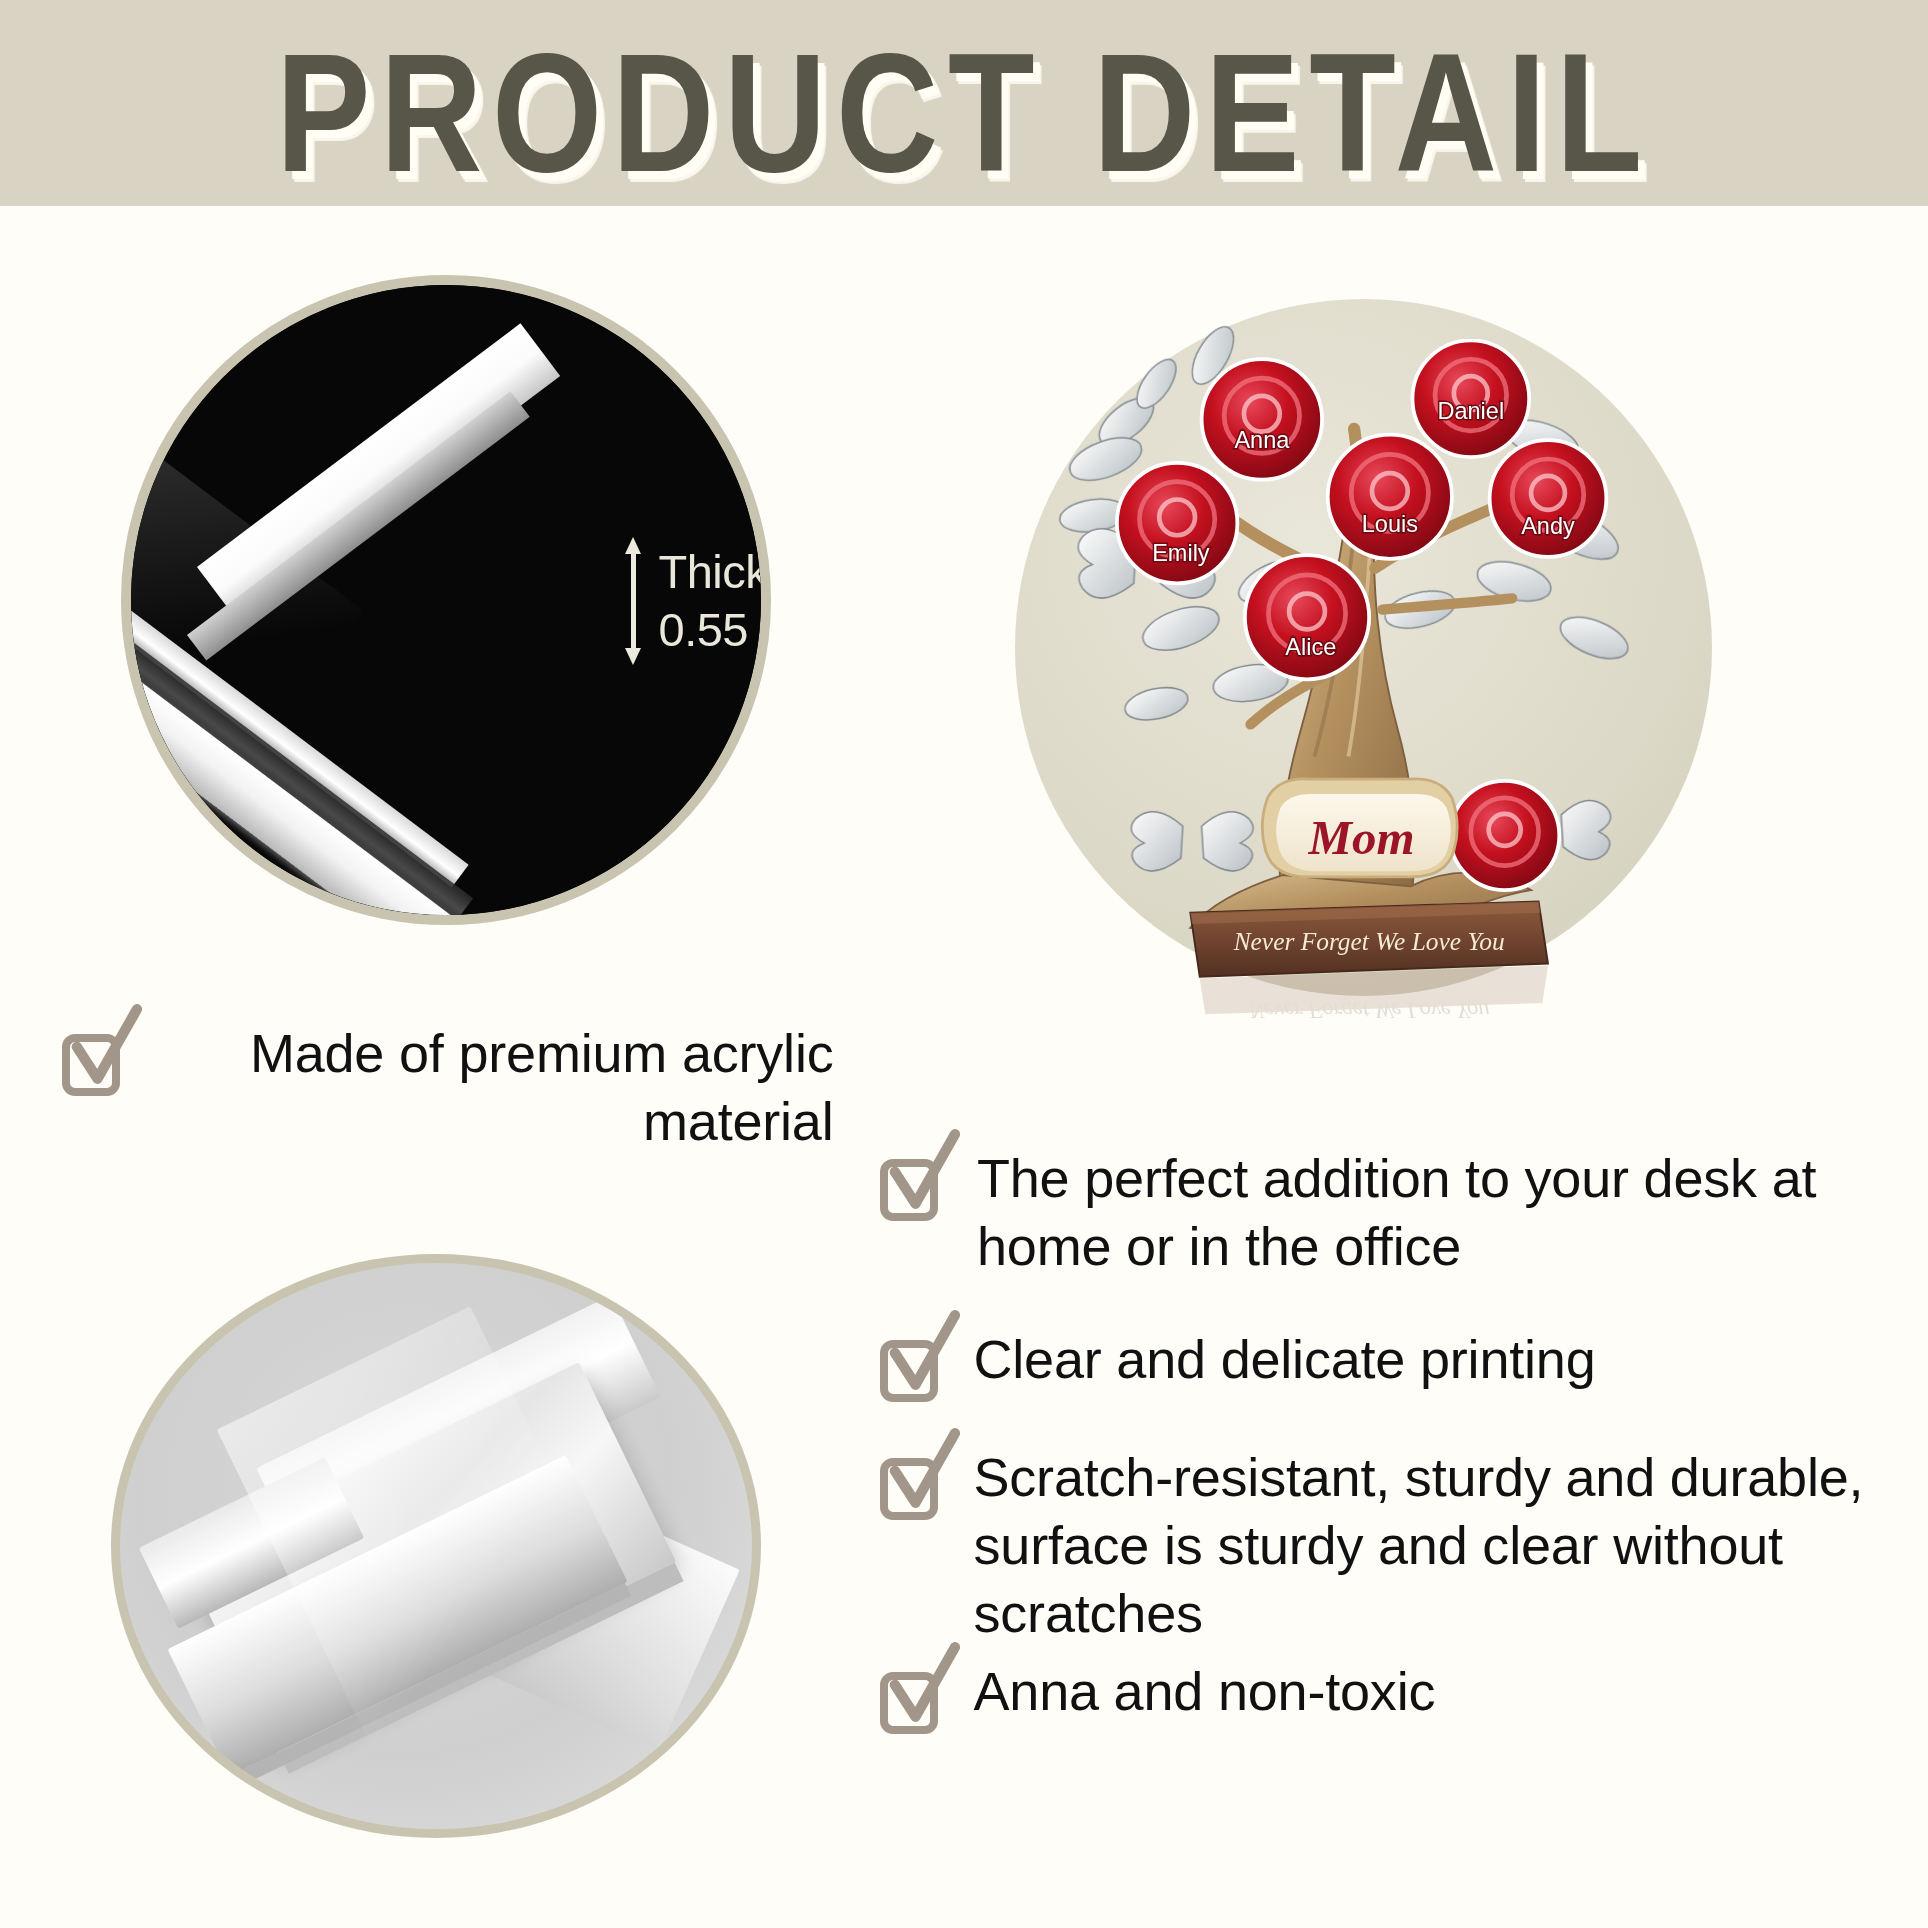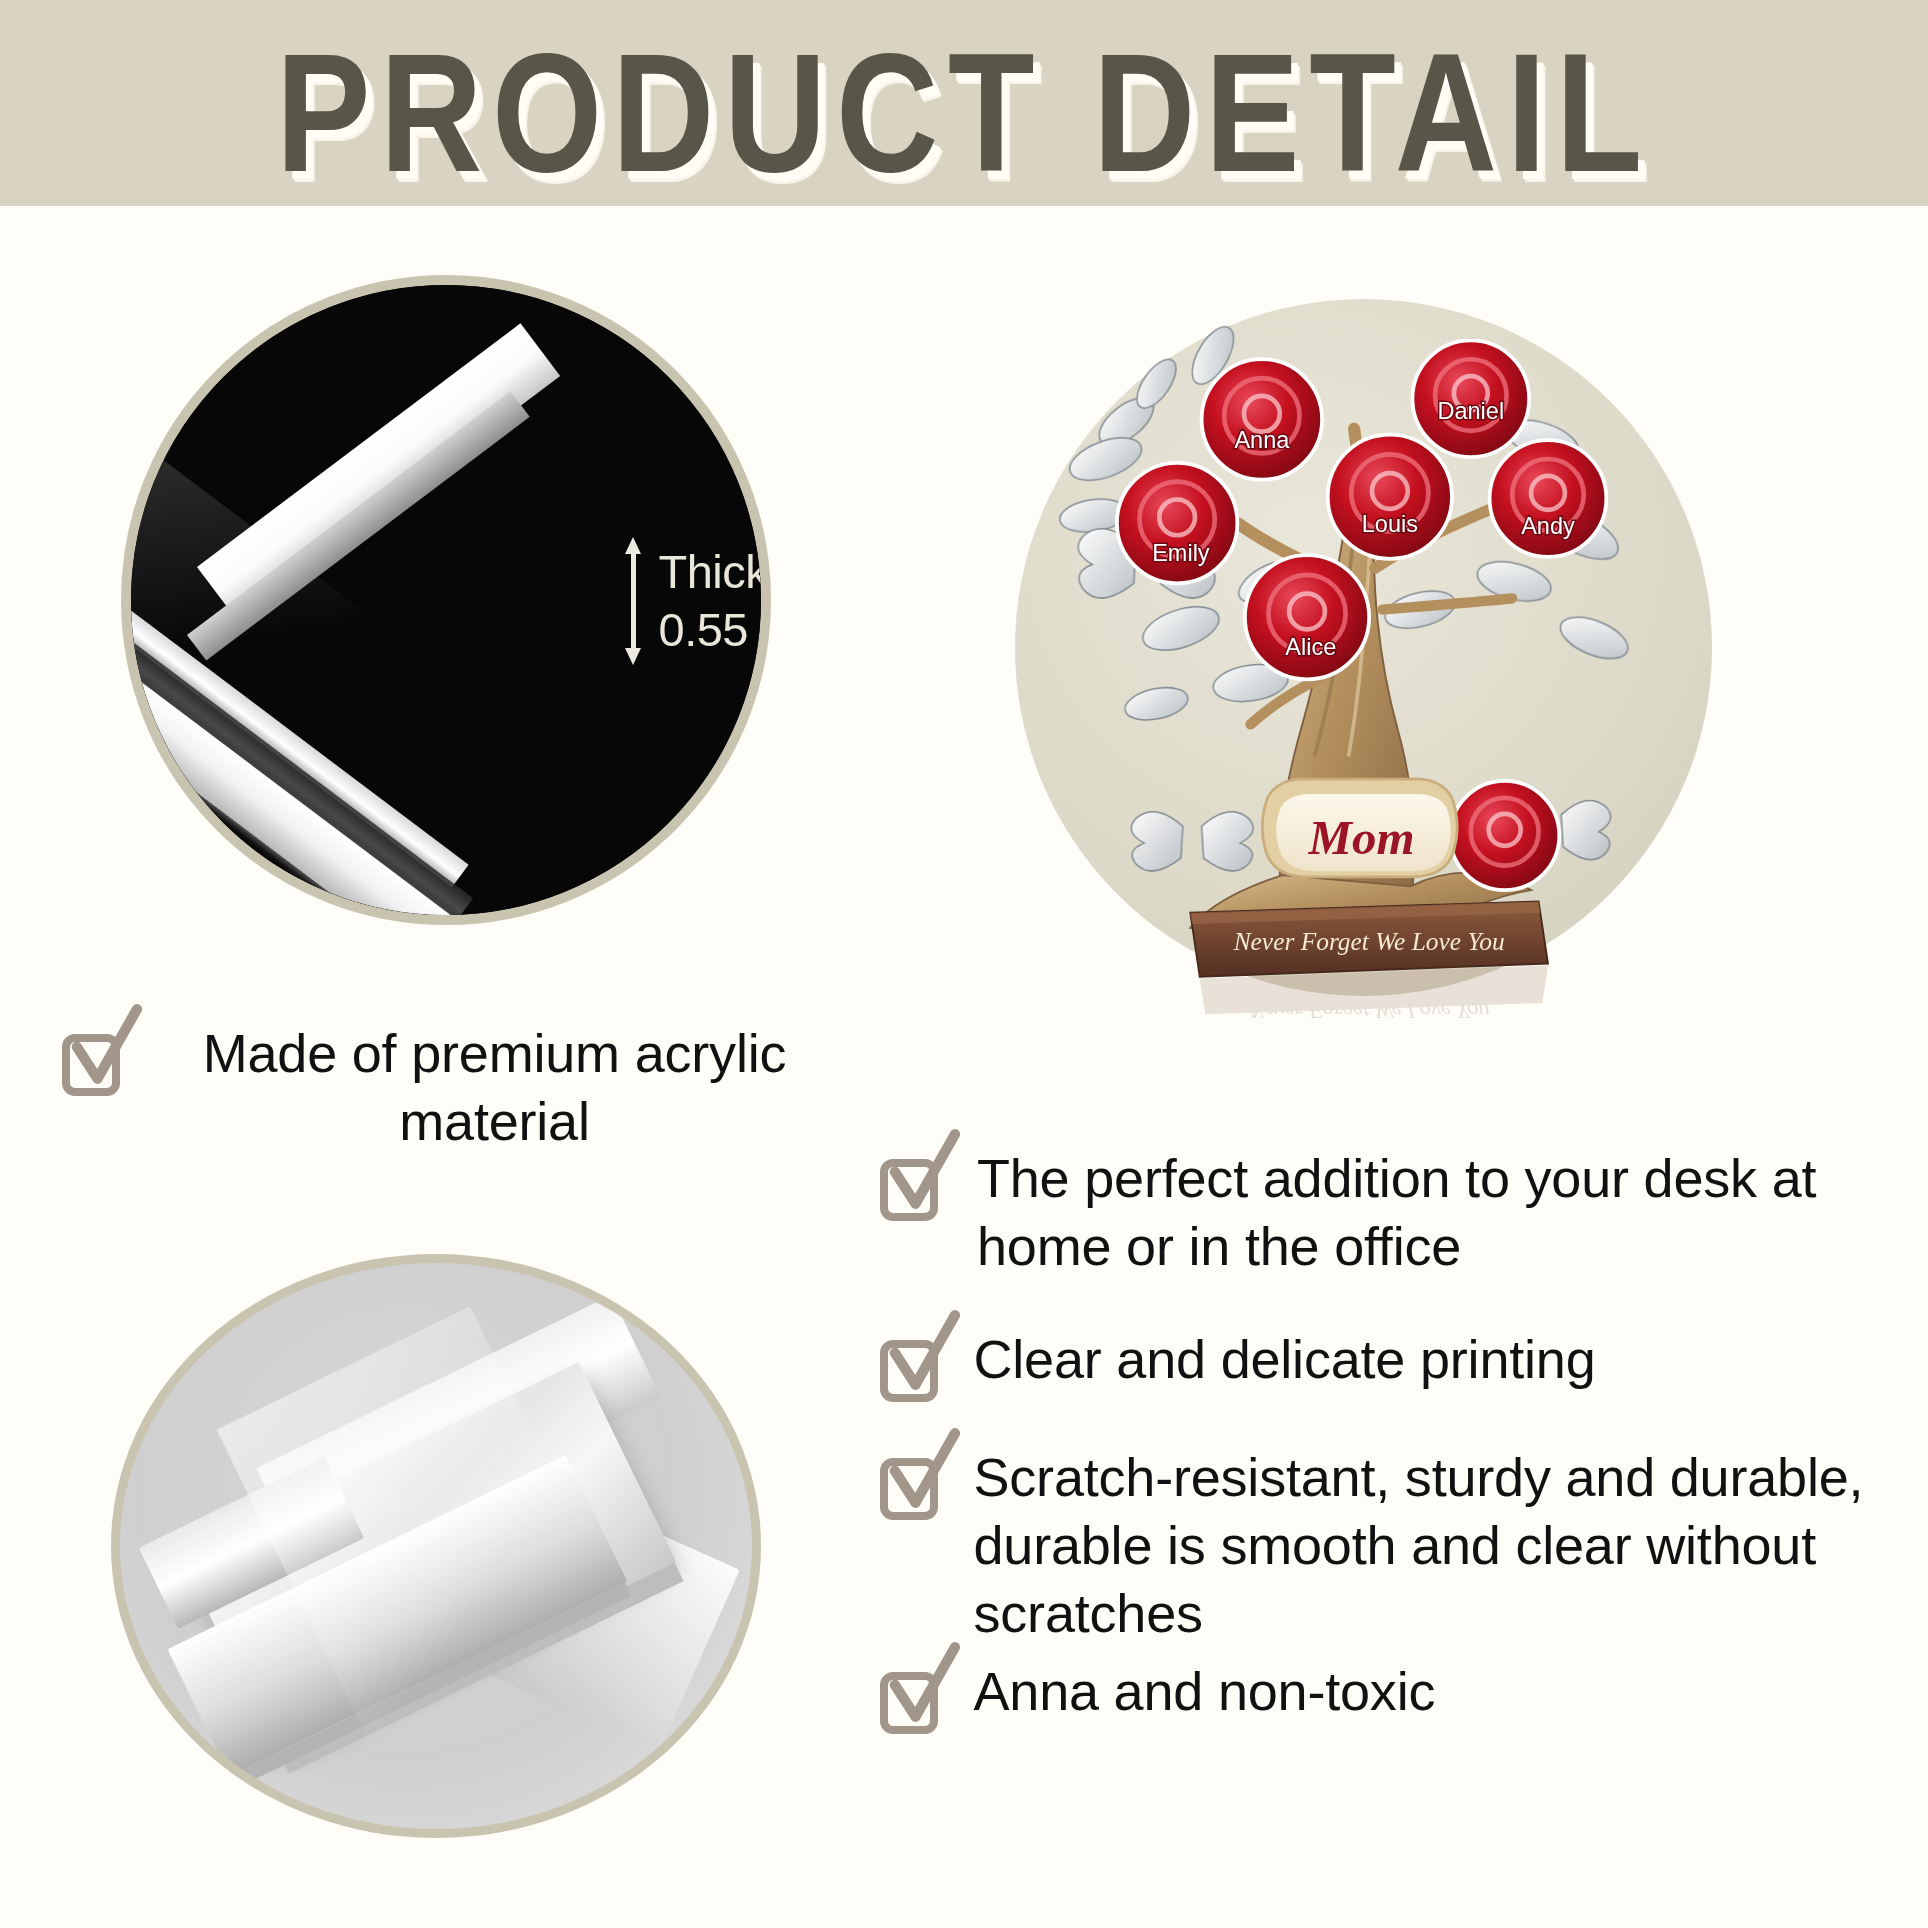--- a/index.html
+++ b/index.html
@@ -291,21 +291,21 @@
     line-height: 68px;
     letter-spacing: -0.2px;
   }
 
   #feature-material {
     left: 58px;
     top: 1019px;
     width: 847px;
   }
   #feature-material .feature-text {
-    text-align: center;
+    text-align: right;
     width: 678px;
   }
 
   #feature-desk  { left: 876px; top: 1144px; width: 1045px; gap: 28px; }
   #feature-print { left: 876px; top: 1295px; width: 1045px; margin-top: 30px; }
   #feature-scratch { left: 876px; top: 1443px; width: 1045px; }
   #feature-safe  { left: 876px; top: 1657px; width: 1045px; }
 
 </style>
 </head>
@@ -517,21 +517,21 @@
     <span class="feature-text">Clear and delicate printing</span>
   </div>
 
   <div class="feature" id="feature-scratch">
     <span class="checkbox-icon">
       <span class="box"></span>
       <svg class="tick" viewBox="0 0 72 82">
           <path d="M6 36 L28 70 L70 -4" fill="none" stroke="#a2968a" stroke-width="11" stroke-linecap="round" stroke-linejoin="round"></path>
         </svg>
     </span>
-    <span class="feature-text">Scratch-resistant, sturdy and durable, durable is smooth and clear without scratches</span>
+    <span class="feature-text">Scratch-resistant, sturdy and durable, surface is sturdy and clear without scratches</span>
   </div>
 
   <div class="feature" id="feature-safe">
     <span class="checkbox-icon">
       <span class="box"></span>
       <svg class="tick" viewBox="0 0 72 82">
           <path d="M6 36 L28 70 L70 -4" fill="none" stroke="#a2968a" stroke-width="11" stroke-linecap="round" stroke-linejoin="round"></path>
         </svg>
     </span>
     <span class="feature-text">Anna and non-toxic</span>

